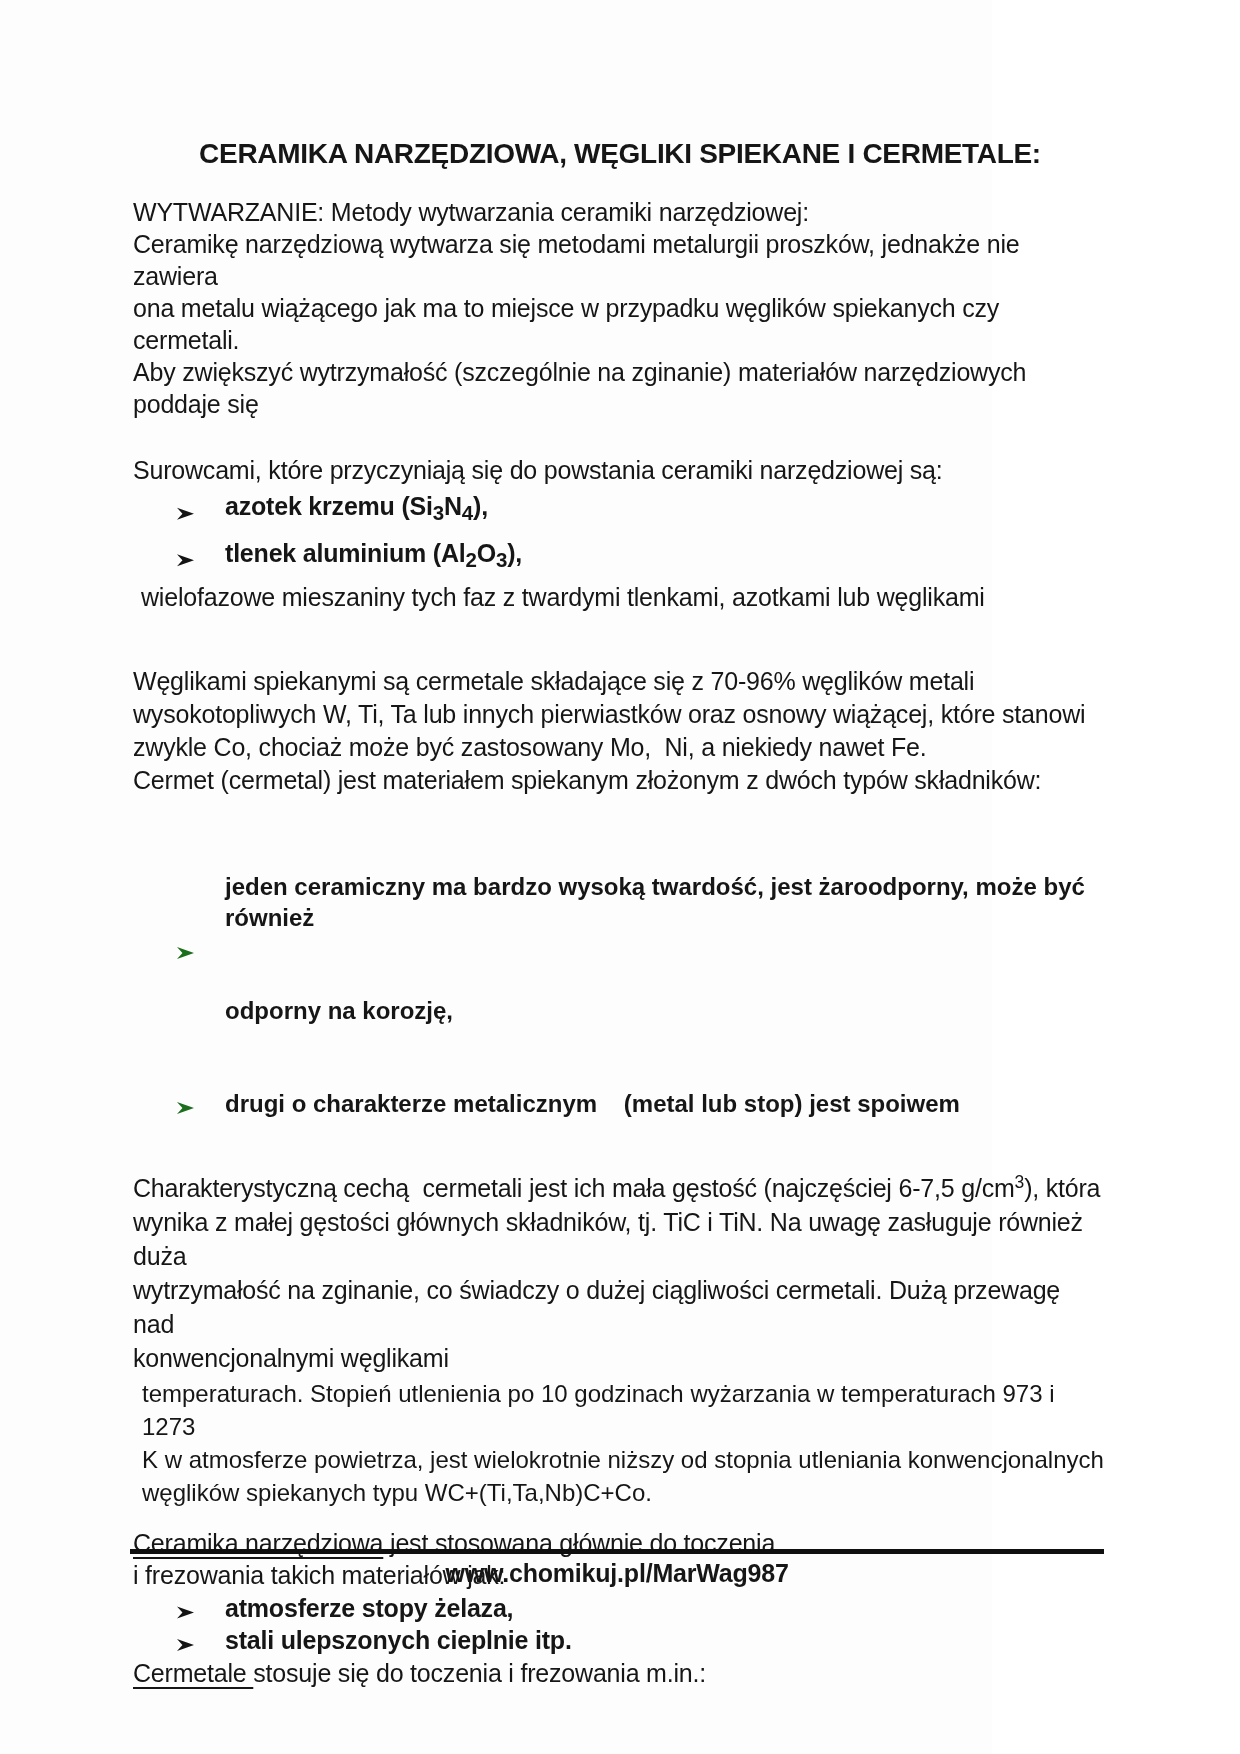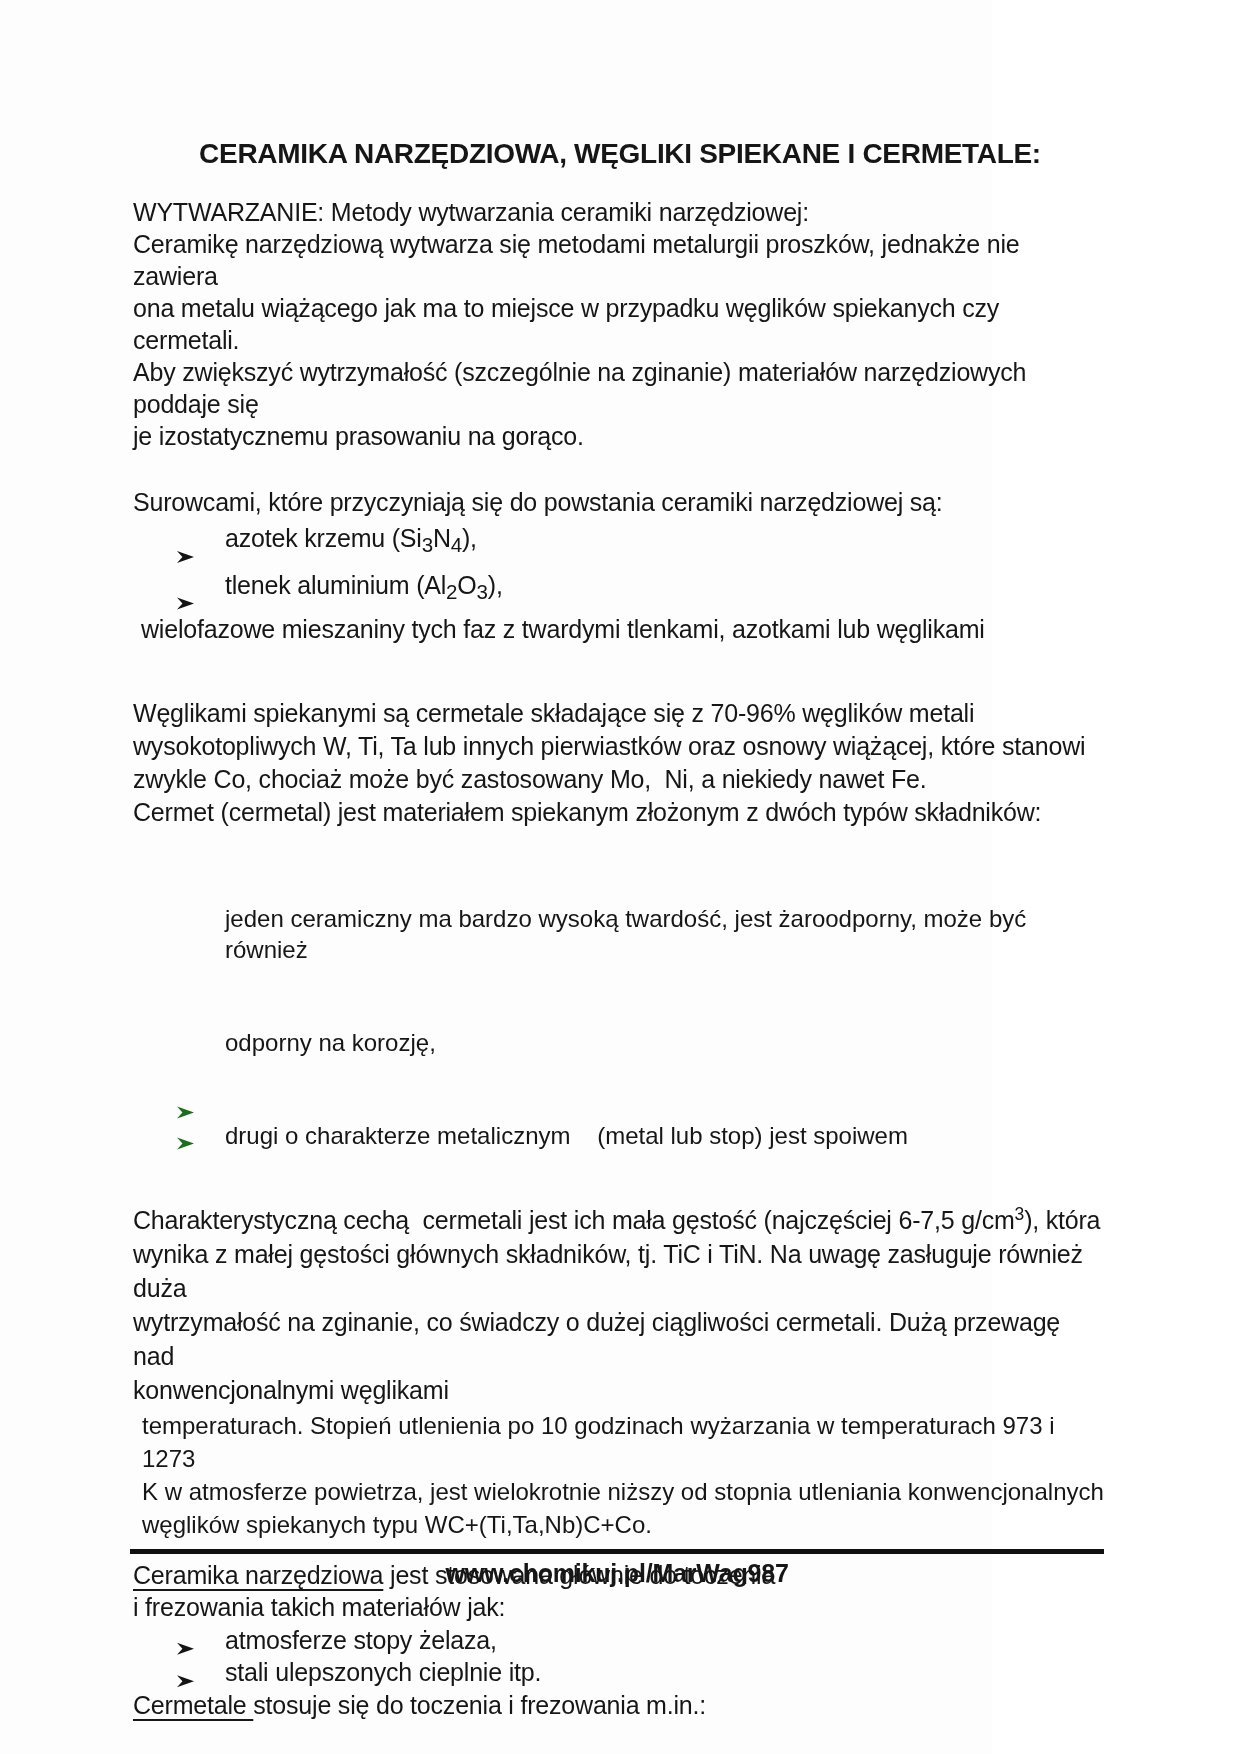--- a/index.html
+++ b/index.html
@@ -35,21 +35,21 @@
 
   .cermet-section { }
   .cermet-list { margin-top:13px; line-height:31px; }
   .alt-font { font-family:"Liberation Sans", sans-serif; font-size:24px; letter-spacing:0; }
 
   .density-para { margin-top:46px; line-height:34px; }
   .oxidation-para { margin-top:2px; padding-left:9px; line-height:33px; }
 
   .apps-section { margin-top:18px; line-height:32.5px; }
 
-  .li { display:flex; align-items:flex-end; }
+  .li { display:flex; align-items:center;font-weight:bold; }
   .arr {
     flex:0 0 auto;
     width:17px; height:15px;
     margin:9px 0 0 44px;
     background:#141414;
     clip-path:polygon(0 10%, 100% 50%, 0 90%, 32% 50%);
   }
   .li .txt { margin-left:31px; white-space:pre-wrap; }
   .green-arr { background:#1b6e1b; }
 
@@ -82,21 +82,20 @@
 <div class="page">
   <div class="content">
 
     <div class="title">CERAMIKA NARZĘDZIOWA, WĘGLIKI SPIEKANE I CERMETALE:</div>
 
     <div class="para production">
       <div class="line">WYTWARZANIE: Metody wytwarzania ceramiki narzędziowej:</div>
       <div class="line">Ceramikę narzędziową wytwarza się metodami metalurgii proszków, jednakże nie zawiera</div>
       <div class="line">ona metalu wiążącego jak ma to miejsce w przypadku węglików spiekanych czy cermetali.</div>
       <div class="line">Aby zwiększyć wytrzymałość (szczególnie na zginanie) materiałów narzędziowych poddaje się</div>
-      <div class="line">je izostatycznemu prasowaniu na gorąco.</div>
     </div>
 
     <div class="para raw">
       <div class="line">Surowcami, które przyczyniają się do powstania ceramiki narzędziowej są:</div>
       <div class="raw-list">
         <div class="li">
           <span class="arr"></span>
           <span class="txt"><span>azotek krzemu (Si</span><span class="sb">3</span><span>N</span><span class="sb">4</span><span>),</span></span>
         </div>
         <div class="li">

